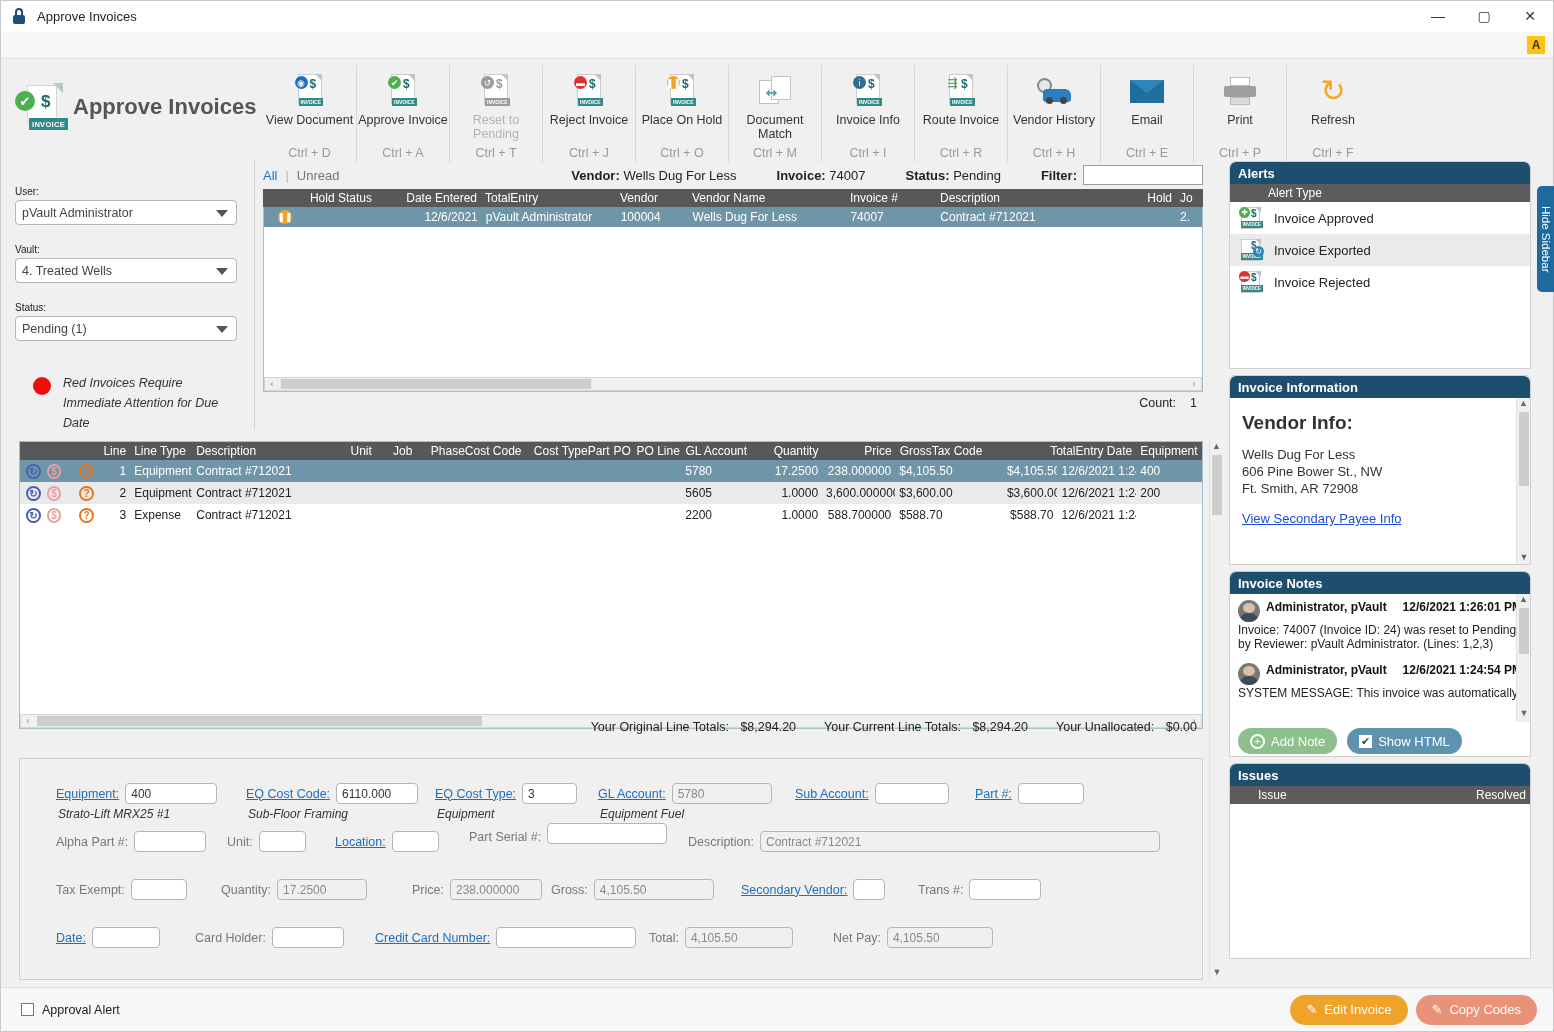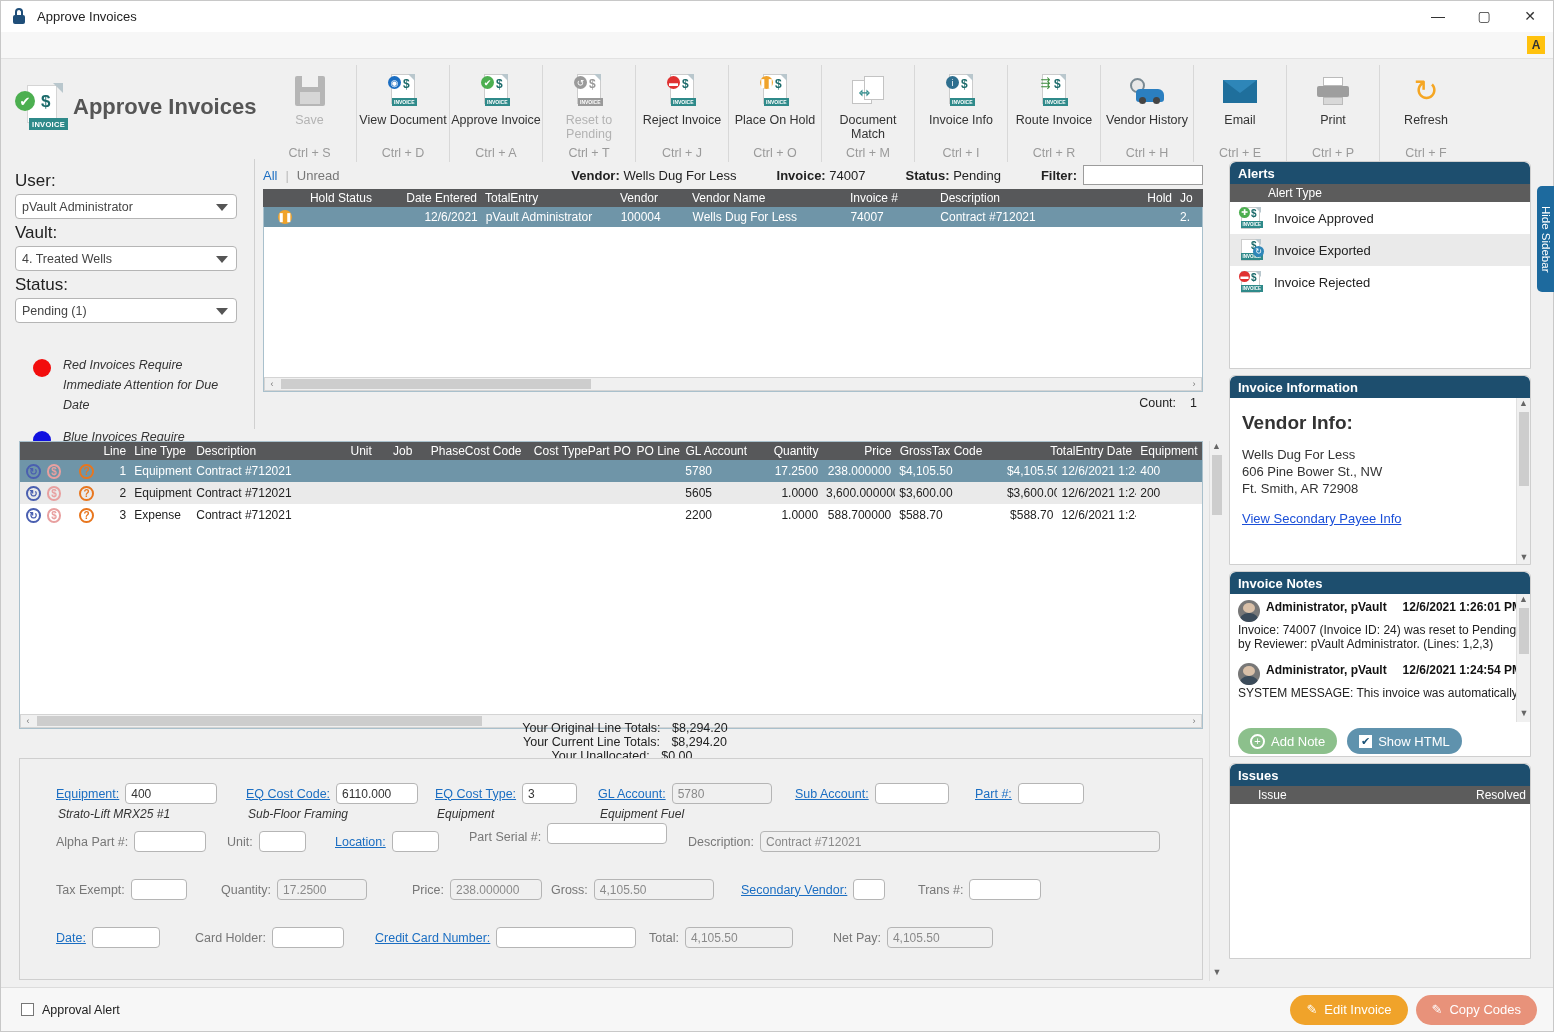--- a/index.html
+++ b/index.html
@@ -89,21 +89,21 @@
   .printer .bot { position:absolute; left:6px; bottom:0; width:20px; height:8px; background:#d8d8d8; border:1px solid #bbb; }
 
   .refresh { font-size: 30px; color:#f5a623; line-height:30px; }
   .docmatch { position:relative; width:32px; height:30px; }
   .docmatch .s1 { position:absolute; left:0; top:4px; width:20px;height:24px; background:#fff;border:1px solid #c3c3c3; }
   .docmatch .s2 { position:absolute; right:0; top:0; width:20px;height:24px; background:#fff;border:1px solid #c3c3c3; }
   .docmatch .arrows { position:absolute; left:7px; top:9px; font-size:13px; color:#2f8a8a; font-weight:bold; }
 
   
   .leftpanel { position:absolute; left:0; top:158px; width:254px; height:270px; background:#f0f0f0; border-right:1px solid #d0d0d0; padding: 8px 14px; }
-  .fld-label { font-size: 17px; color:#222; margin-top: 4px; margin-bottom: 3px; }
+  .fld-label { font-size: 10px; color:#222; margin-top: 19px; margin-bottom: 3px; }
   .combo {
     width: 222px; height: 25px; background:#fff; border:1px solid #b5b5b5; border-radius:4px;
     display:flex; align-items:center; padding: 0 6px; font-size:12.5px; color:#444; position:relative;
   }
   .combo .caret { position:absolute; right: 8px; top: 9px; width:0;height:0;border-left:6px solid transparent;border-right:6px solid transparent;border-top:7px solid #555; }
   .legend { margin-top: 32px; }
   .legend-row { display:flex; align-items:flex-start; margin-bottom: 12px; }
   .dot { width: 18px; height:18px; border-radius:50%; margin: 4px 12px 0 18px; flex:none; }
   .dot.red { background:#f20d0d; }
   .dot.blue { background:#1010e0; }
@@ -136,21 +136,21 @@
   .lhead { height: 18px; background:#57585a; color:#fff; display:flex; align-items:center; font-size:12px; }
   .lrow { height: 22px; display:flex; align-items:center; font-size:12px; color:#222; }
   .lrow.sel { background:#6f95a8; color:#fff; }
   .lrow.alt { background:#eaeaea; }
   .lc { padding: 0 4px; overflow:hidden; white-space:nowrap; }
   .rico { width:15px;height:15px;border-radius:50%;display:inline-flex;align-items:center;justify-content:center;font-size:10px;font-weight:bold; border:2px solid; }
   .rico.blue { border-color:#4a5fb0; color:#4a5fb0; }
   .rico.pink { border-color:#e8a0a0; color:#e8a0a0; }
   .rico.orange { border-color:#e8761e; color:#e8761e; }
 
-  .totals { position:absolute; left:18px; top:740px; width:1184px; height:22px; display:flex; align-items:center; justify-content:flex-end; font-size:12.5px; color:#222;flex-direction:column; }
+  .totals { position:absolute; left:18px; top:715px; width:1184px; height:22px; display:flex; align-items:center; justify-content:flex-end; font-size:12.5px; color:#222; }
   .totals .t { margin-left: 28px; }
   .totals .t b { font-weight:normal; }
   .totals .t i { font-style:normal; margin-left: 8px; }
 
   
   .detail { position:absolute; left:18px; top:757px; width:1184px; height:222px; background:#f0f0f0; border:1px solid #cfcfcf; }
   .drow { display:flex; align-items:center; position:absolute; }
   .dlab { font-size:12.5px; color:#444; margin-right:6px; white-space:nowrap; }
   .dlab.link { color:#1b6ec2; text-decoration:underline; }
   .dlab.gray { color:#777; }
@@ -243,27 +243,20 @@
           <div class="doc-fold"></div>
         <div class="doc-dollar">$</div>
         <div class="doc-badge">INVOICE</div>
         <div class="doc-check">✔</div>
       </div>
       <div class="brand-title">Approve Invoices</div>
     </div>
 
     <div class="tools">
 
-      <div class="tool nosep">
-        <div class="ico">
-            <div class="floppy"></div>
-          </div>
-        <div class="lbl" style="color:#b3b3b3">Save</div>
-        <div class="sc">Ctrl + S</div>
-      </div>
 
       <div class="tool">
         <div class="ico">
           <div class="ricon">
               <div class="sheet"></div>
               <div class="fold"></div>
               <div class="dol">$</div>
               <div class="bdg">INVOICE</div>
               <div class="mark" style="background:#1b6ec2">◉</div>
             </div>

